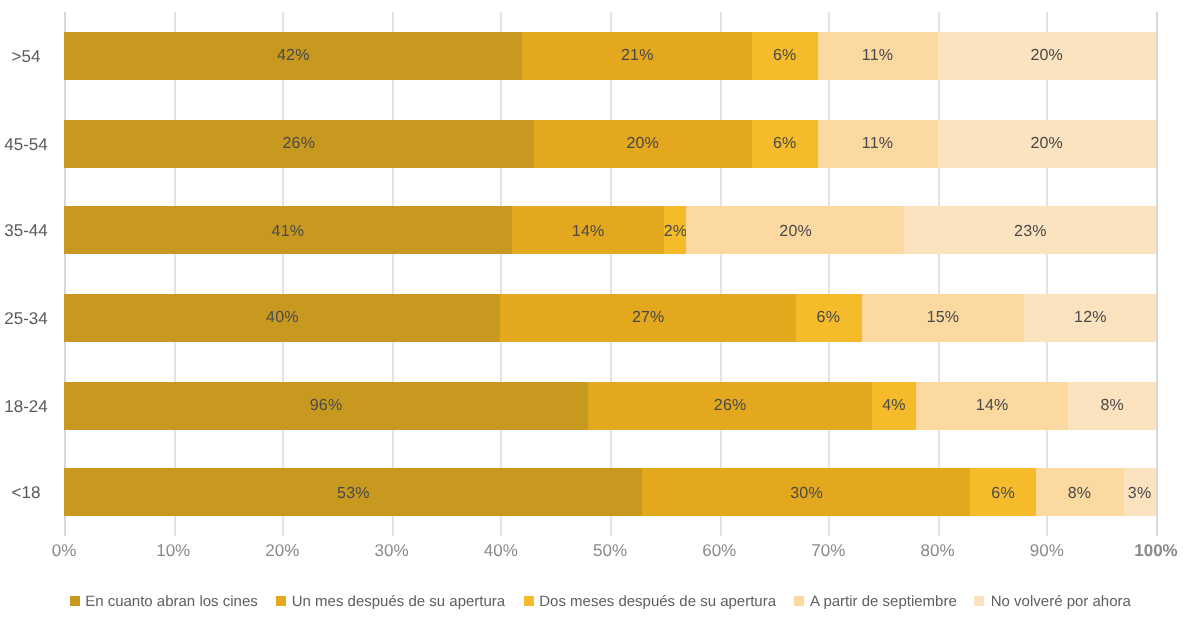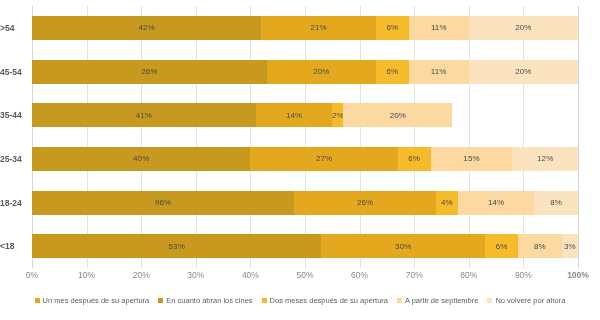--- a/index.html
+++ b/index.html
@@ -88,22 +88,21 @@
     top: 6px;
     width: 30px;
     height: 262px;
     display: flex;
     flex-direction: column;
   }
   .y-label-cell {
     flex: 1 1 0;
     display: flex;
     align-items: center;
-    justify-content: flex-start;
-    font-weight: bold;
+    justify-content: center;
   }
   .y-label {
     font-size: 8.5px;
     color: #5a5a5a;
     white-space: nowrap;
     padding-right: 4px;
     font-family: "Liberation Sans", sans-serif;
   }
 
   
@@ -240,20 +239,23 @@
             </div>
             <div class="seg" title="Un mes después de su apertura: 14%" style="width: 14%; background: rgb(227, 168, 29);">
               <span class="seg-label">14%</span>
             </div>
             <div class="seg" title="Dos meses después de su apertura: 2%" style="width: 2%; background: rgb(245, 187, 42);">
               <span class="seg-label">2%</span>
             </div>
             <div class="seg" title="A partir de septiembre: 20%" style="width: 20%; background: rgb(251, 217, 160);">
               <span class="seg-label">20%</span>
             </div>
+            <div class="seg" title="No volveré por ahora: 23%" style="width: 23%; background: rgb(252, 227, 192);">
+              <span class="seg-label">23%</span>
+            </div>
           </div>
         </div>
         <div class="row">
           <div class="bar">
             <div class="seg" title="En cuanto abran los cines: 40%" style="width: 40%; background: rgb(200, 153, 31);">
               <span class="seg-label">40%</span>
             </div>
             <div class="seg" title="Un mes después de su apertura: 27%" style="width: 27%; background: rgb(227, 168, 29);">
               <span class="seg-label">27%</span>
             </div>
@@ -318,28 +320,28 @@
       <div class="x-label" style="left: 50%;">50%</div>
       <div class="x-label" style="left: 60%;">60%</div>
       <div class="x-label" style="left: 70%;">70%</div>
       <div class="x-label" style="left: 80%;">80%</div>
       <div class="x-label" style="left: 90%;">90%</div>
       <div class="x-label" style="left: 100%; font-weight: bold;">100%</div>
     </div>
 
   <div id="legend">
       <div class="legend-item">
+        <span class="legend-swatch" style="background: rgb(200, 153, 31);"></span>
+        <span class="legend-text">En cuanto abran los cines</span>
+      </div>
+      <div class="legend-item">
         <span class="legend-swatch" style="background: rgb(227, 168, 29);"></span>
         <span class="legend-text">Un mes después de su apertura</span>
       </div>
       <div class="legend-item">
-        <span class="legend-swatch" style="background: rgb(200, 153, 31);"></span>
-        <span class="legend-text">En cuanto abran los cines</span>
-      </div>
-      <div class="legend-item">
         <span class="legend-swatch" style="background: rgb(245, 187, 42);"></span>
         <span class="legend-text">Dos meses después de su apertura</span>
       </div>
       <div class="legend-item">
         <span class="legend-swatch" style="background: rgb(251, 217, 160);"></span>
         <span class="legend-text">A partir de septiembre</span>
       </div>
       <div class="legend-item">
         <span class="legend-swatch" style="background: rgb(252, 227, 192);"></span>
         <span class="legend-text">No volveré por ahora</span>

